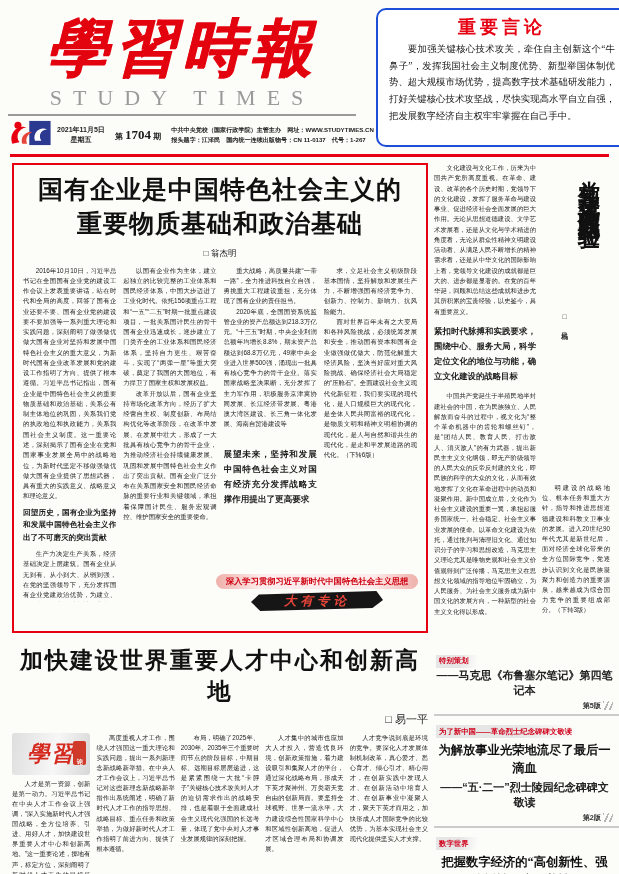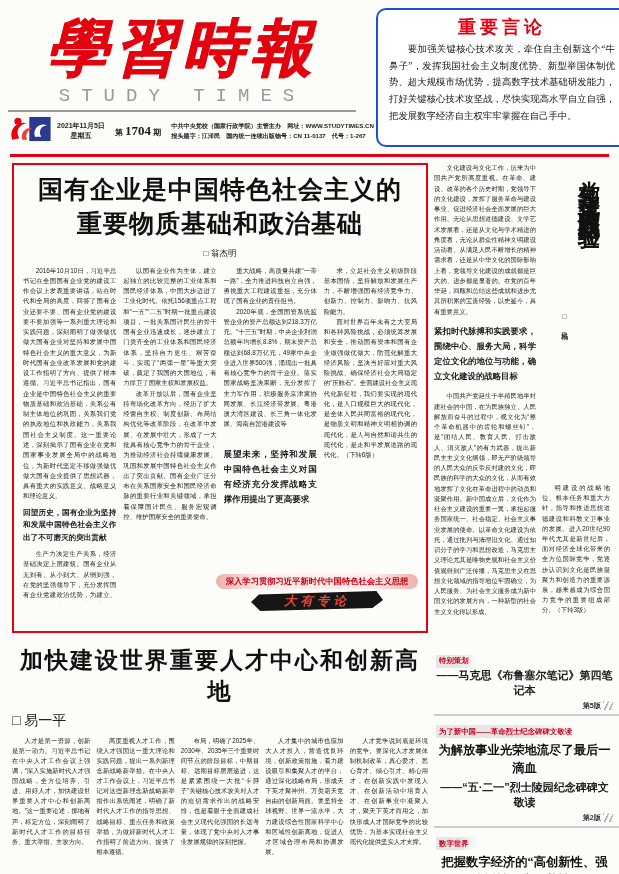--- a/index.html
+++ b/index.html
@@ -3,21 +3,21 @@
 <meta charset="utf-8">
 <style>
   html,body{margin:0;padding:0;background:#e8e8e8;}
   .page{position:relative;width:619px;height:874px;background:#fcfcf9;overflow:hidden;
         font-family:"Liberation Sans",sans-serif;color:#1c1c1c;}
   
   .mast{position:absolute;left:8px;top:2px;width:348px;text-align:center;}
   .mast-title{font-family:"Liberation Serif",serif;font-weight:900;font-style:italic;
               color:#e3030f;font-size:62px;line-height:1.5;letter-spacing:6px;
               text-shadow:1px 0 #e3030f,0 1px #e3030f;}
-  .mast-sub{font-family:Liberation Mono, monospace;color:#9a9a9a;font-size:19px;
+  .mast-sub{font-family:Liberation Serif, serif;color:#9a9a9a;font-size:22px;
             letter-spacing:11px;margin-top:-10px;}
   .mast-rule{height:2px;background:#9a9a9a;margin-top:3px;}
   .date-bar{display:flex;align-items:center;gap:5px;margin-top:3px;text-align:left;}
   .vline{width:1px;height:22px;background:#666;}
   .date-block{font-size:7px;font-weight:bold;line-height:1.4;text-align:center;white-space:nowrap;}
   .issue{font-size:8px;font-weight:bold;white-space:nowrap;}
   .issue .no{font-family:"Liberation Serif",serif;font-size:13px;}
   .pub{font-size:6.1px;font-weight:bold;line-height:1.6;white-space:nowrap;}
   
   .quote-box{position:absolute;left:376px;top:8px;width:252px;height:139px;
@@ -56,21 +56,21 @@
   .ra-titlewrap{display:flex;justify-content:flex-end;height:316px;}
   .ra-author{writing-mode:vertical-rl;text-orientation:upright;font-size:7px;color:#333;
              margin-top:150px;}
   .ra-title{writing-mode:vertical-rl;text-orientation:upright;font-size:22px;font-weight:900;
             letter-spacing:4px;font-family:"Liberation Serif",serif;color:#111;margin:0 6px 0 5px;}
   .ra-cont{flex:1;font-size:6.3px;line-height:1.62;text-align:justify;overflow:hidden;margin-top:4px;}
   
   .bottom-article{position:absolute;left:12px;top:645px;width:416px;height:224px;}
   .ba-title{font-family:"Liberation Serif",serif;font-size:23px;font-weight:900;
             text-align:center;letter-spacing:2px;color:#111;}
-  .ba-author{text-align:left;font-size:14px;margin:5px 0 6px;color:#222;}
+  .ba-author{text-align:right;font-size:11px;margin:5px 0 6px;color:#222;}
   .ba-cols{display:flex;gap:6px;height:164px;overflow:hidden;}
   .ba-col{flex:1;font-size:6.3px;line-height:1.6;text-align:justify;overflow:hidden;}
   .stamp{width:78px;height:42px;margin:0 auto 4px;border-radius:3px;position:relative;
          background:linear-gradient(100deg,#dedede,#f7f7f7 55%,#d7d7d7);
          display:flex;align-items:center;justify-content:center;}
   .stamp-xue{color:#d6291e;font-size:22px;font-weight:900;font-style:italic;
              font-family:"Liberation Serif",serif;letter-spacing:2px;}
   .stamp-seal{position:absolute;right:4px;top:8px;width:13px;height:24px;background:#cf3a2b;
               color:#fff;font-size:6.5px;writing-mode:vertical-rl;text-orientation:upright;
               display:flex;align-items:center;justify-content:center;border-radius:2px;}
@@ -183,20 +183,24 @@
           <p class="para">明建设的战略地位、根本任务和重大方针，指导和推进思想道德建设和科教文卫事业的发展。进入20世纪90年代尤其是新世纪后，面对经济全球化带来的全方位国际竞争，党逐步认识到文化是民族凝聚力和创造力的重要源泉，越来越成为综合国力竞争的重要组成部分。（下转3版）</p>
         </div>
     </div>
   </article>
 
   <article class="bottom-article">
     <div class="ba-title">加快建设世界重要人才中心和创新高地</div>
     <div class="ba-author">□ 易一平</div>
     <div class="ba-cols">
       <div class="ba-col">
+        <div class="stamp">
+          <span class="stamp-xue">學習</span>
+          <span class="stamp-seal">评论</span>
+        </div>
         <div>
             <p class="para">人才是第一资源，创新是第一动力。习近平总书记在中央人才工作会议上强调，“深入实施新时代人才强国战略，全方位培养、引进、用好人才，加快建设世界重要人才中心和创新高地。”这一重要论述，掷地有声，标定方位，深刻阐明了新时代人才工作的目标任务、重大举措、主攻方向。</p>
           </div>
       </div>
       <div class="ba-col">
           <p class="para">高度重视人才工作，围绕人才强国这一重大理论和实践问题，提出一系列新理念新战略新举措。在中央人才工作会议上，习近平总书记对这些新理念新战略新举措作出系统阐述，明确了新时代人才工作的指导思想、战略目标、重点任务和政策举措，为做好新时代人才工作指明了前进方向、提供了根本遵循。</p>
         </div>
       <div class="ba-col">
           <p class="para">布局，明确了2025年、2030年、2035年三个重要时间节点的阶段目标，中期目标、远期目标层层递进，这是紧紧围绕一大批“卡脖子”关键核心技术攻关对人才的迫切需求作出的战略安排，也是着眼于全面建成社会主义现代化强国的长远考量，体现了党中央对人才事业发展规律的深刻把握。</p>
         </div>

